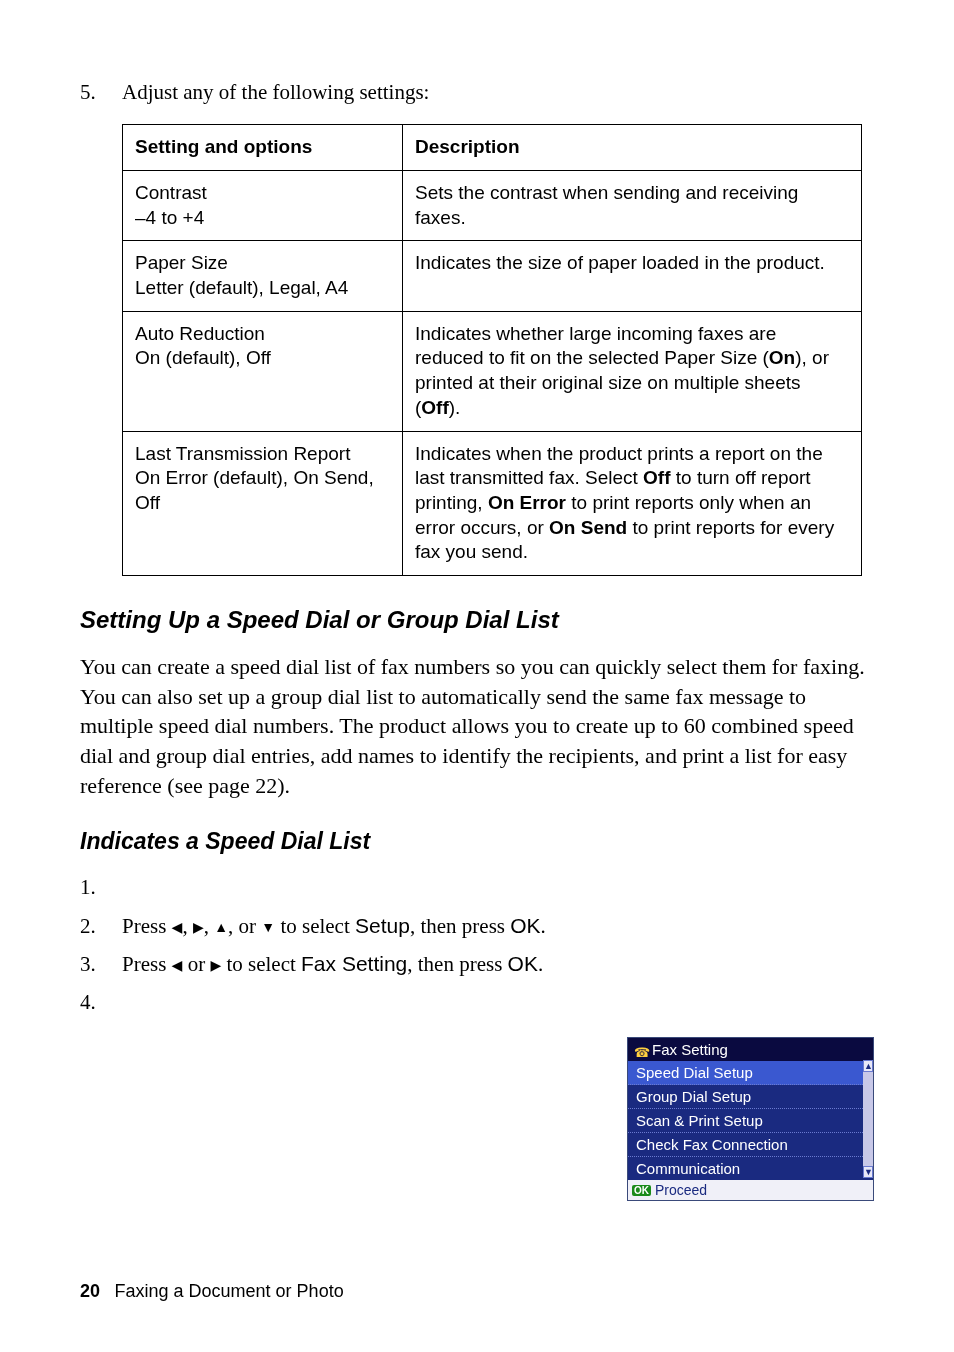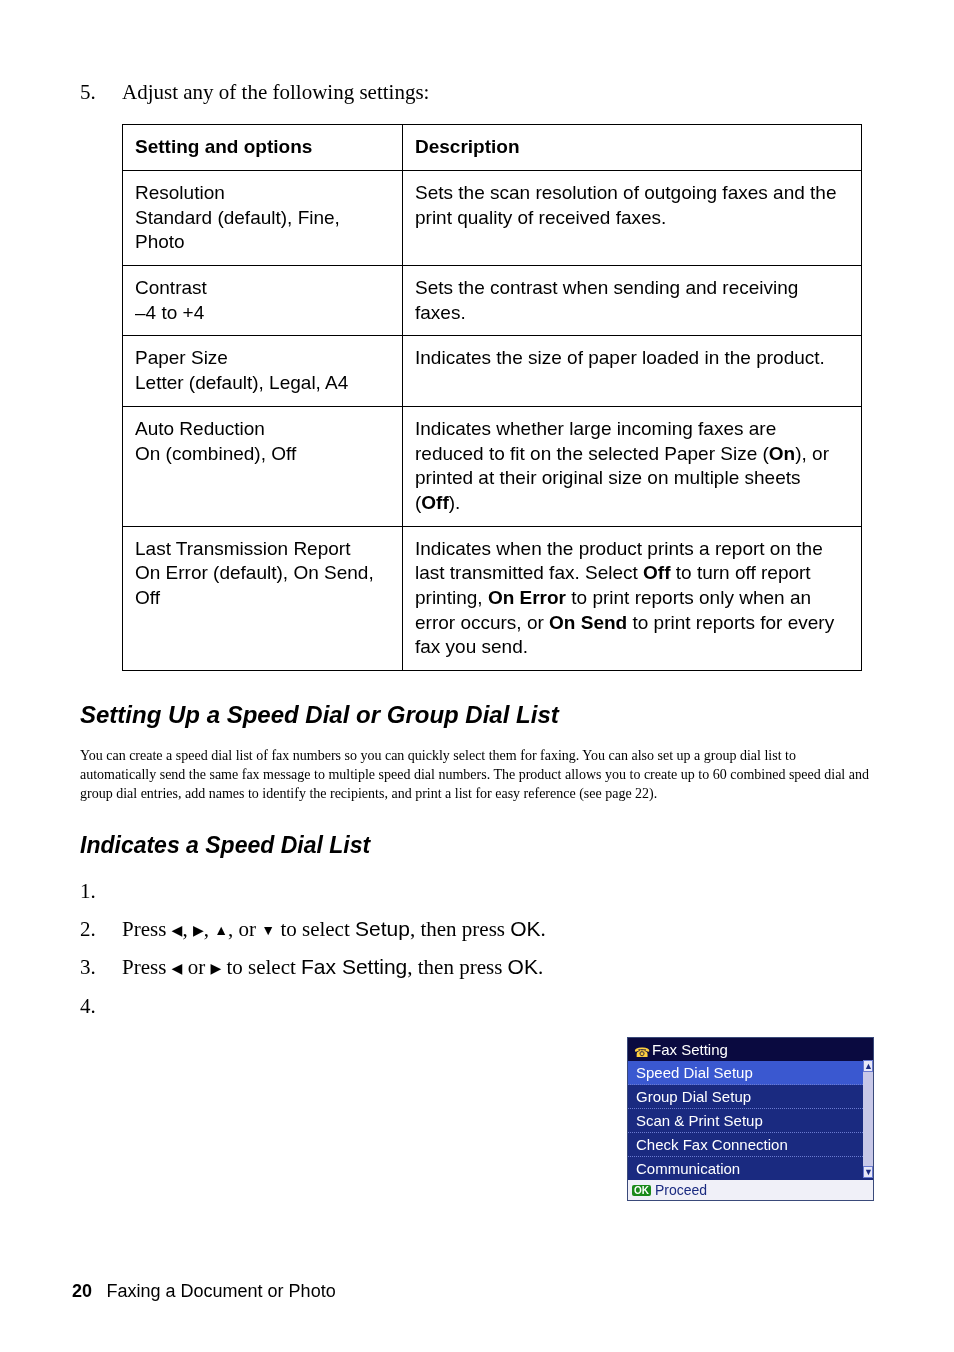--- a/index.html
+++ b/index.html
@@ -42,21 +42,21 @@
   .setting-name .sname { display:block; }
   .setting-name .sopts { display:block; }
   h2.section {
     font-family: Helvetica, Arial, sans-serif;
     font-weight: bold;
     font-style: italic;
     font-size: 24px;
     margin: 30px 0 18px 0;
   }
   .bodytext {
-    font-size: 14px;
+    font-size: 22px;
     line-height: 1.35;
     margin: 0 0 28px 0;
   }
   h3.subsection {
     font-family: Helvetica, Arial, sans-serif;
     font-weight: bold;
     font-style: italic;
     font-size: 23px;
     margin: 28px 0 18px 0;
   }
@@ -121,21 +121,21 @@
     font-size: 14px;
     display:flex; align-items:center; gap:4px;
   }
   .device .footer .ok-badge {
     background:#1a8a1a; color:#fff; font-size:10px; padding:0 2px; border-radius:2px;
     font-weight:bold;
   }
   .footerbar {
     position: absolute;
     bottom: 50px;
-    left: 72px;
+    left: 80px;
     font-size: 18px;
   }
   .footerbar .pagenum {
     font-family: Helvetica, Arial, sans-serif;
     font-weight: bold;
   }
   .footerbar .chapname {
     font-family: Helvetica, Arial, sans-serif;
     font-weight: normal;
     margin-left: 10px;
@@ -156,43 +156,36 @@
   <table class="settings">
     <thead>
       <tr>
         <th style="width:255px">Setting and options</th>
         <th>Description</th>
       </tr>
     </thead>
     <tbody id="settings-body">
         <tr>
           <td class="setting-name">
-            <span class="sname">Resolution</span>
-            <span class="sopts">Standard (default), Fine, Photo</span>
-          </td>
-          <td>Sets the scan resolution of outgoing faxes and the print quality of received faxes.</td>
-        </tr>
-        <tr>
-          <td class="setting-name">
             <span class="sname">Contrast</span>
             <span class="sopts">–4 to +4</span>
           </td>
           <td>Sets the contrast when sending and receiving faxes.</td>
         </tr>
         <tr>
           <td class="setting-name">
             <span class="sname">Paper Size</span>
             <span class="sopts">Letter (default), Legal, A4</span>
           </td>
           <td>Indicates the size of paper loaded in the product.</td>
         </tr>
         <tr>
           <td class="setting-name">
             <span class="sname">Auto Reduction</span>
-            <span class="sopts">On (combined), Off</span>
+            <span class="sopts">On (default), Off</span>
           </td>
           <td>Indicates whether large incoming faxes are reduced to fit on the selected Paper Size (<b>On</b>), or printed at their original size on multiple sheets (<b>Off</b>).</td>
         </tr>
         <tr>
           <td class="setting-name">
             <span class="sname">Last Transmission Report</span>
             <span class="sopts">On Error (default), On Send, Off</span>
           </td>
           <td>Indicates when the product prints a report on the last transmitted fax. Select <b>Off</b> to turn off report printing, <b>On Error</b> to print reports only when an error occurs, or <b>On Send</b> to print reports for every fax you send.</td>
         </tr>

